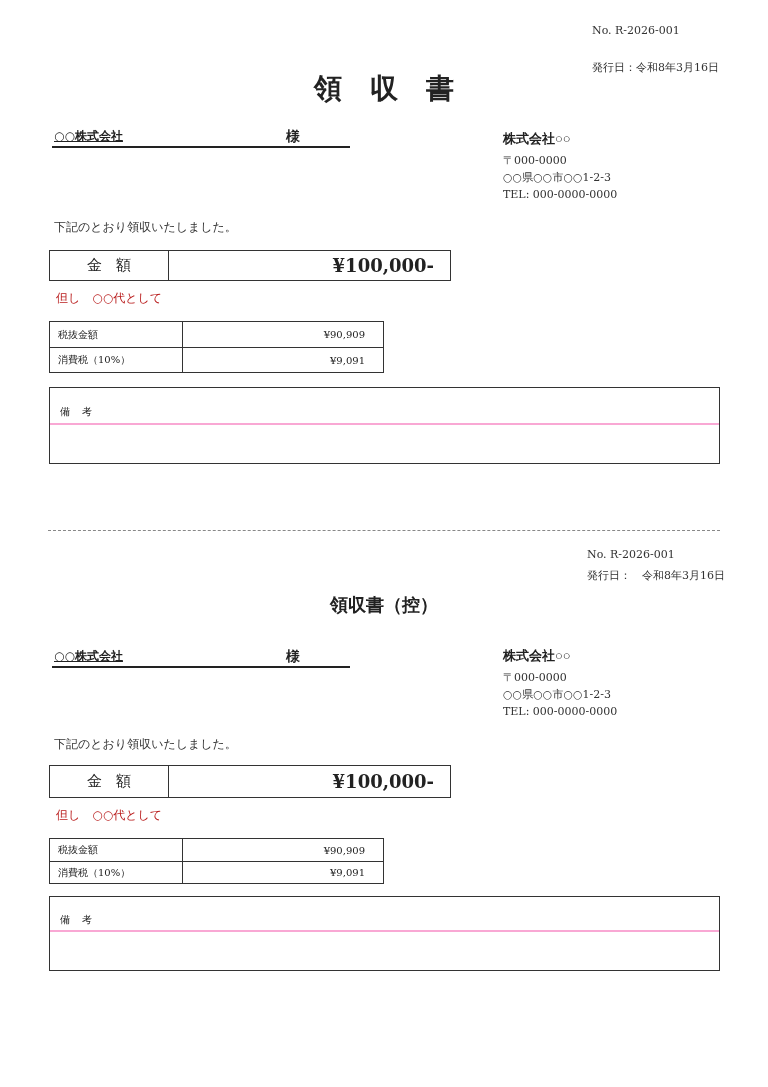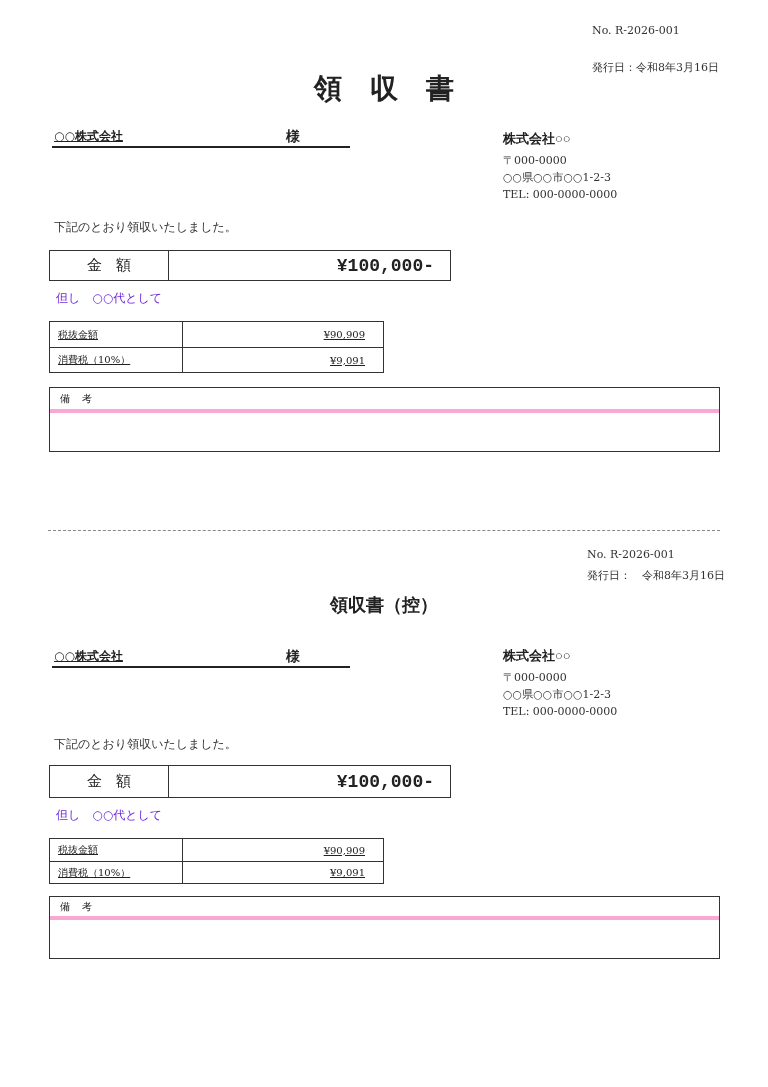--- a/index.html
+++ b/index.html
@@ -12,29 +12,29 @@
   .meta { font-size: 11px; color: #333; white-space: nowrap; }
   .title { font-weight: bold; color: #222; white-space: nowrap; }
   .recipient { border-bottom: 2px solid #222; }
   .recipient .name { position: absolute; left: 2px; top: 0; font-size: 12px; font-weight: bold; text-decoration: underline; }
   .recipient .sama { position: absolute; top: 0; font-size: 14px; font-weight: bold; }
   .issuer .co { font-size: 13px; font-weight: bold; margin-bottom: 4px; font-family: Liberation Serif, serif; }
   .issuer .line { font-size: 11px; color: #333; line-height: 17px; }
   .note { font-size: 12px; color: #333; }
   .amount-box { border: 1px solid #333; display: flex; box-sizing: border-box; }
   .amount-box .lbl { width: 119px; border-right: 1px solid #333; display: flex; align-items: center; justify-content: center; font-size: 15px; letter-spacing: 14px; padding-left: 14px; box-sizing: border-box; }
-  .amount-box .val { flex: 1; display: flex; align-items: center; justify-content: flex-end; padding-right: 16px; font-size: 18px; font-weight: bold; font-family: Liberation Mono, monospace; }
-  .tadashi { font-size: 12px; color: #6d28d9; white-space: pre; }
+  .amount-box .val { flex: 1; display: flex; align-items: center; justify-content: flex-end; padding-right: 16px; font-size: 18px; font-weight: bold; }
+  .tadashi { font-size: 12px; color: #b91c1c; white-space: pre; }
   .tax-table { border: 1px solid #333; box-sizing: border-box; }
-  .tax-row { display: flex; height: 25px; box-sizing: border-box; text-decoration: underline; }
+  .tax-row { display: flex; height: 25px; box-sizing: border-box; }
   .tax-row + .tax-row { border-top: 1px solid #333; }
   .tax-row .k { width: 133px; border-right: 1px solid #333; font-size: 10px; display: flex; align-items: center; padding-left: 8px; box-sizing: border-box; }
   .tax-row .v { flex: 1; font-size: 10px; display: flex; align-items: center; justify-content: flex-end; padding-right: 18px; }
   .remarks { border: 1px solid #333; box-sizing: border-box; }
-  .remarks .head { height: 25px; border-bottom: 4px solid #f9a8d4; font-size: 10px; display: flex; align-items: center; padding-left: 10px; letter-spacing: 12px; box-sizing: border-box; }
+  .remarks .head { height: 25px; border-bottom: 2px solid #f9a8d4; font-size: 10px; display: flex; align-items: center; padding-left: 10px; letter-spacing: 12px; box-sizing: border-box; margin-top: 12px; }
   .remarks .body { height: 38px; }
   .cutline { border-top: 1px dashed #888; }
 </style>
 </head>
 <body>
 
 <div>
   <div class="abs meta" style="left:592px; top:24px;">No. R-2026-001</div>
   <div class="abs meta" style="left:592px; top:60px;">発行日：令和8年3月16日</div>
 

